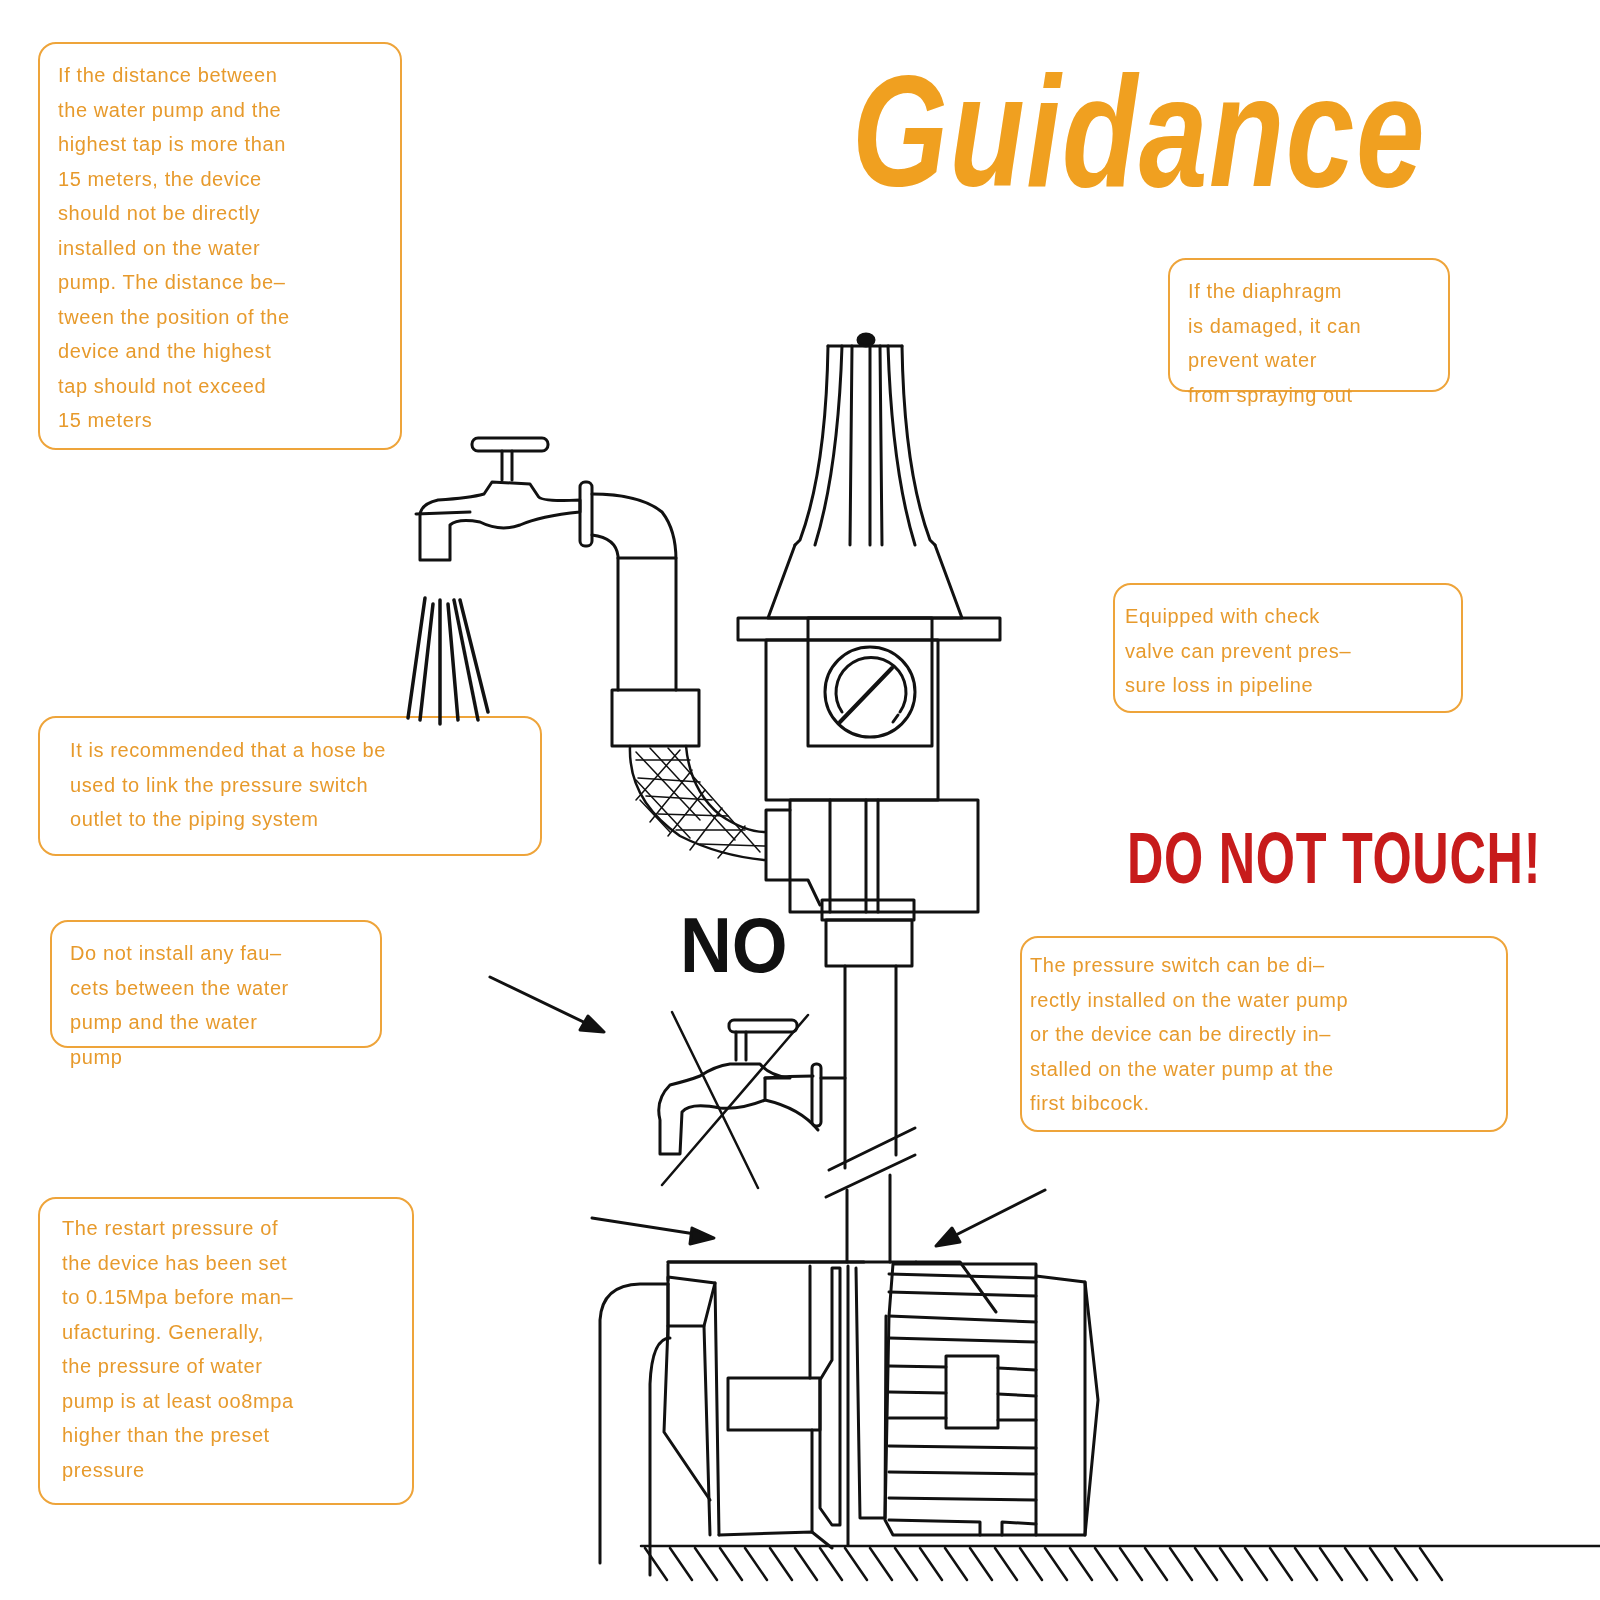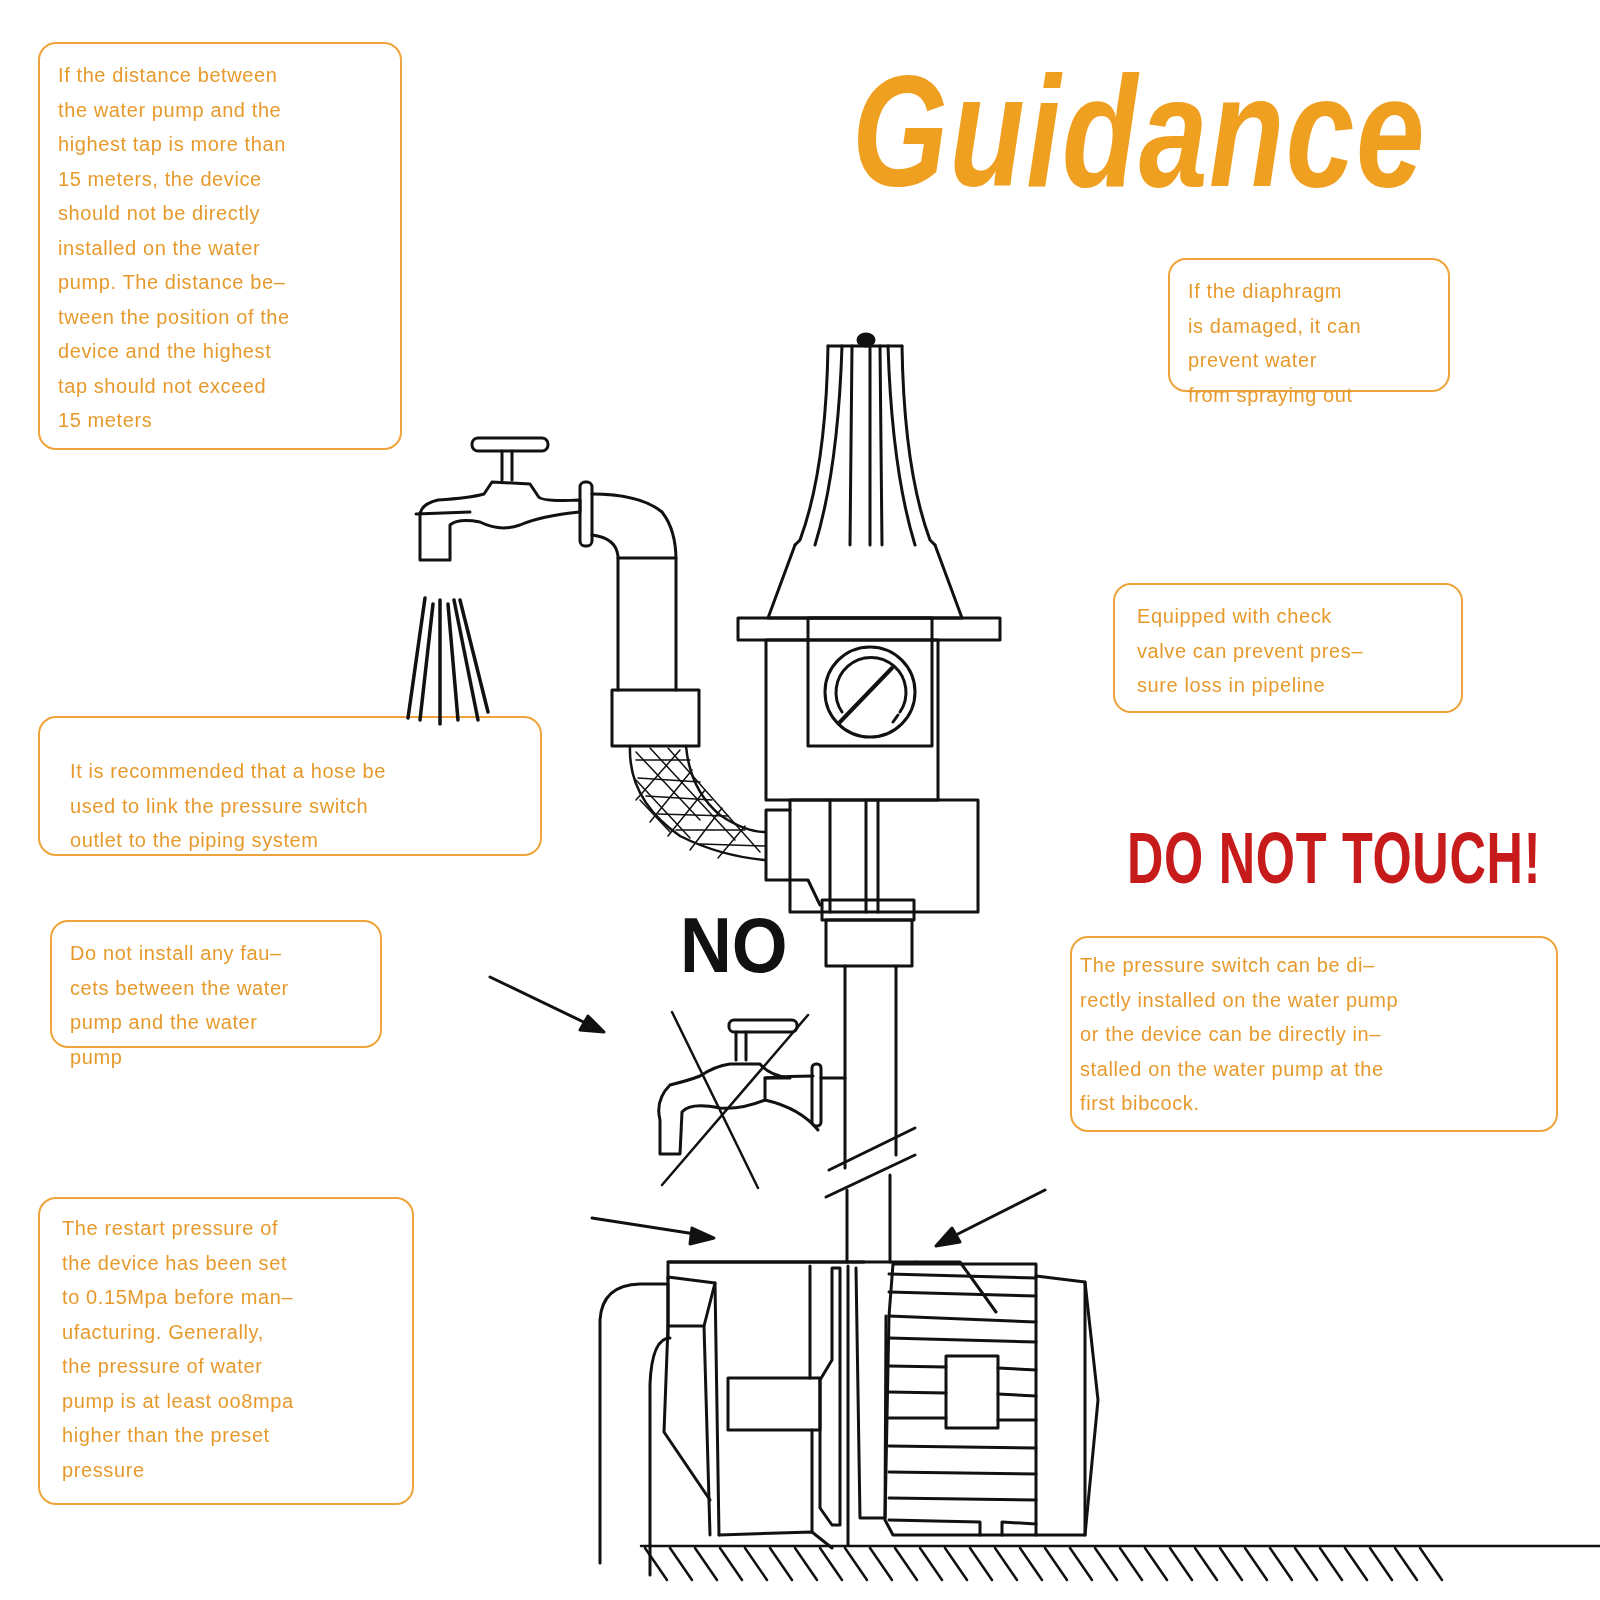--- a/index.html
+++ b/index.html
@@ -43,31 +43,31 @@
 installed on the water
 pump. The distance be–
 tween the position of the
 device and the highest
 tap should not exceed
 15 meters</div>
 <div class="note" style="left:1160px; top:258px; width:282px; height:134px;margin-left:8px;">If the diaphragm
 is damaged, it can
 prevent water
 from spraying out</div>
-<div class="note" style="left:1113px; top:583px; width:350px; height:130px; padding-left:22px;">Equipped with check
+<div class="note" style="left:1113px; top:583px; width:350px; height:130px; padding-left:10px;">Equipped with check
 valve can prevent pres–
 sure loss in pipeline</div>
-<div class="note" style="left:38px; top:716px; width:504px; height:140px; padding-left:30px; padding-top:36px;">It is recommended that a hose be
+<div class="note" style="left:38px; top:716px; width:504px; height:140px; padding-left:30px; padding-top:15px;">It is recommended that a hose be
 used to link the pressure switch
 outlet to the piping system</div>
 <div class="note" style="left:50px; top:920px; width:332px; height:128px;">Do not install any fau–
 cets between the water
 pump and the water
 pump</div>
-<div class="note" style="left:1070px; top:936px; width:488px; height:196px; padding-top:10px;padding-left:8px;">The pressure switch can be di–
+<div class="note" style="left:1020px; top:936px; width:488px; height:196px; padding-top:10px;padding-left:8px;">The pressure switch can be di–
 rectly installed on the water pump
 or the device can be directly in–
 stalled on the water pump at the
 first bibcock.</div>
 <div class="note" style="left:38px; top:1197px; width:376px; height:308px; padding-left:22px; padding-top:12px;">The restart pressure of
 the device has been set
 to 0.15Mpa before man–
 ufacturing. Generally,
 the pressure of water
 pump is at least oo8mpa

